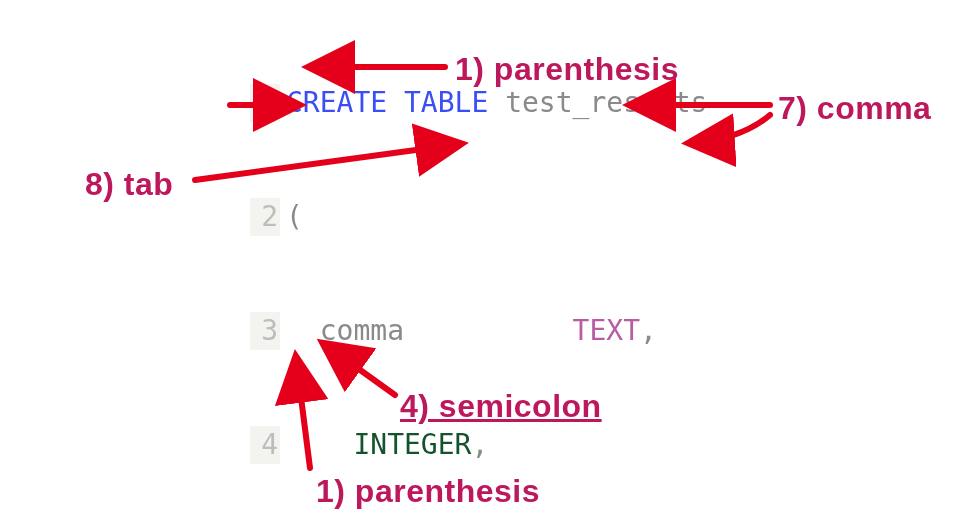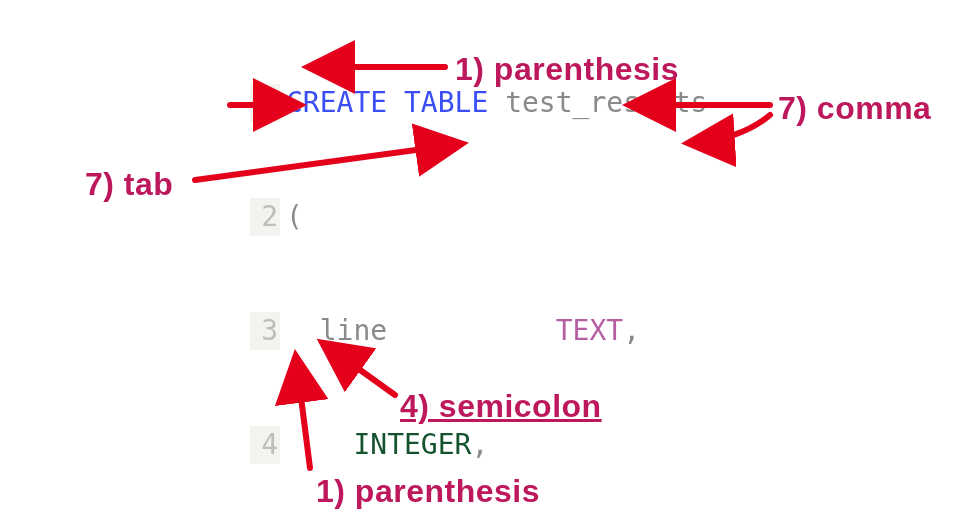--- a/index.html
+++ b/index.html
@@ -58,32 +58,32 @@
     pointer-events: none;
   }
 </style>
 </head>
 <body>
 <div class="stage">
 
 <div class="code">
   <div class="row"><span class="gutter">1</span><span class="pad"></span><span class="kw">CREATE TABLE</span><span class="ident"> test_results</span></div>
   <div class="row"><span class="gutter">2</span><span class="pad"></span><span class="ident">(</span></div>
-  <div class="row"><span class="gutter">3</span><span class="pad"></span><span class="ident">  line</span><span class="ident">          </span><span class="t-text">TEXT</span><span class="ident">,</span></div>
+  <div class="row"><span class="gutter">3</span><span class="pad"></span><span class="ident">  comma</span><span class="ident">          </span><span class="t-text">TEXT</span><span class="ident">,</span></div>
   <div class="row"><span class="gutter">4</span><span class="pad"></span><span class="ident">    </span><span class="t-integer">INTEGER</span><span class="ident">,</span></div>
   
   
   
   
   
 </div>
 
 <div class="ann" style="left:455px; top:53px;">1) parenthesis</div>
 <div class="ann" style="left:778px; top:92px;">7) comma</div>
-<div class="ann" style="left:85px;  top:168px;">7) tab</div>
+<div class="ann" style="left:85px;  top:168px;">8) tab</div>
 <div class="ann" style="left:400px; top:390px;text-decoration:underline;">4) semicolon</div>
 <div class="ann" style="left:316px; top:475px;">1) parenthesis</div>
 
 <svg class="arrows" viewBox="0 0 973 519">
   <defs>
     <marker id="ah" viewBox="0 0 12 12" refX="10" refY="6" markerWidth="9" markerHeight="9" orient="auto-start-reverse">
       <path d="M0,0 L12,6 L0,12 Z" fill="#e4001b"></path>
     </marker>
   </defs>
   <g stroke="#e4001b" stroke-width="6" fill="none" stroke-linecap="round">

